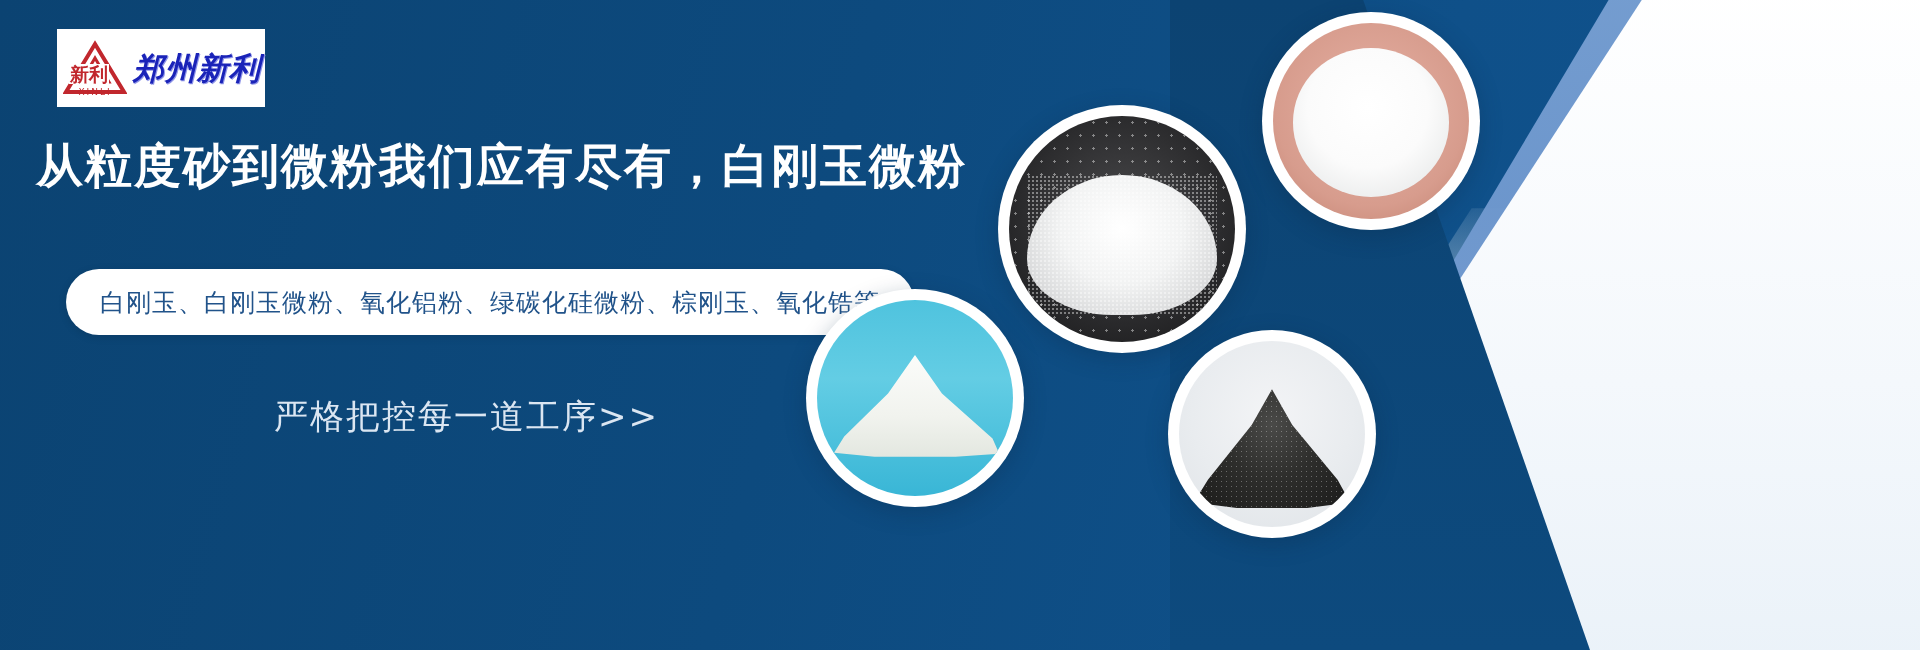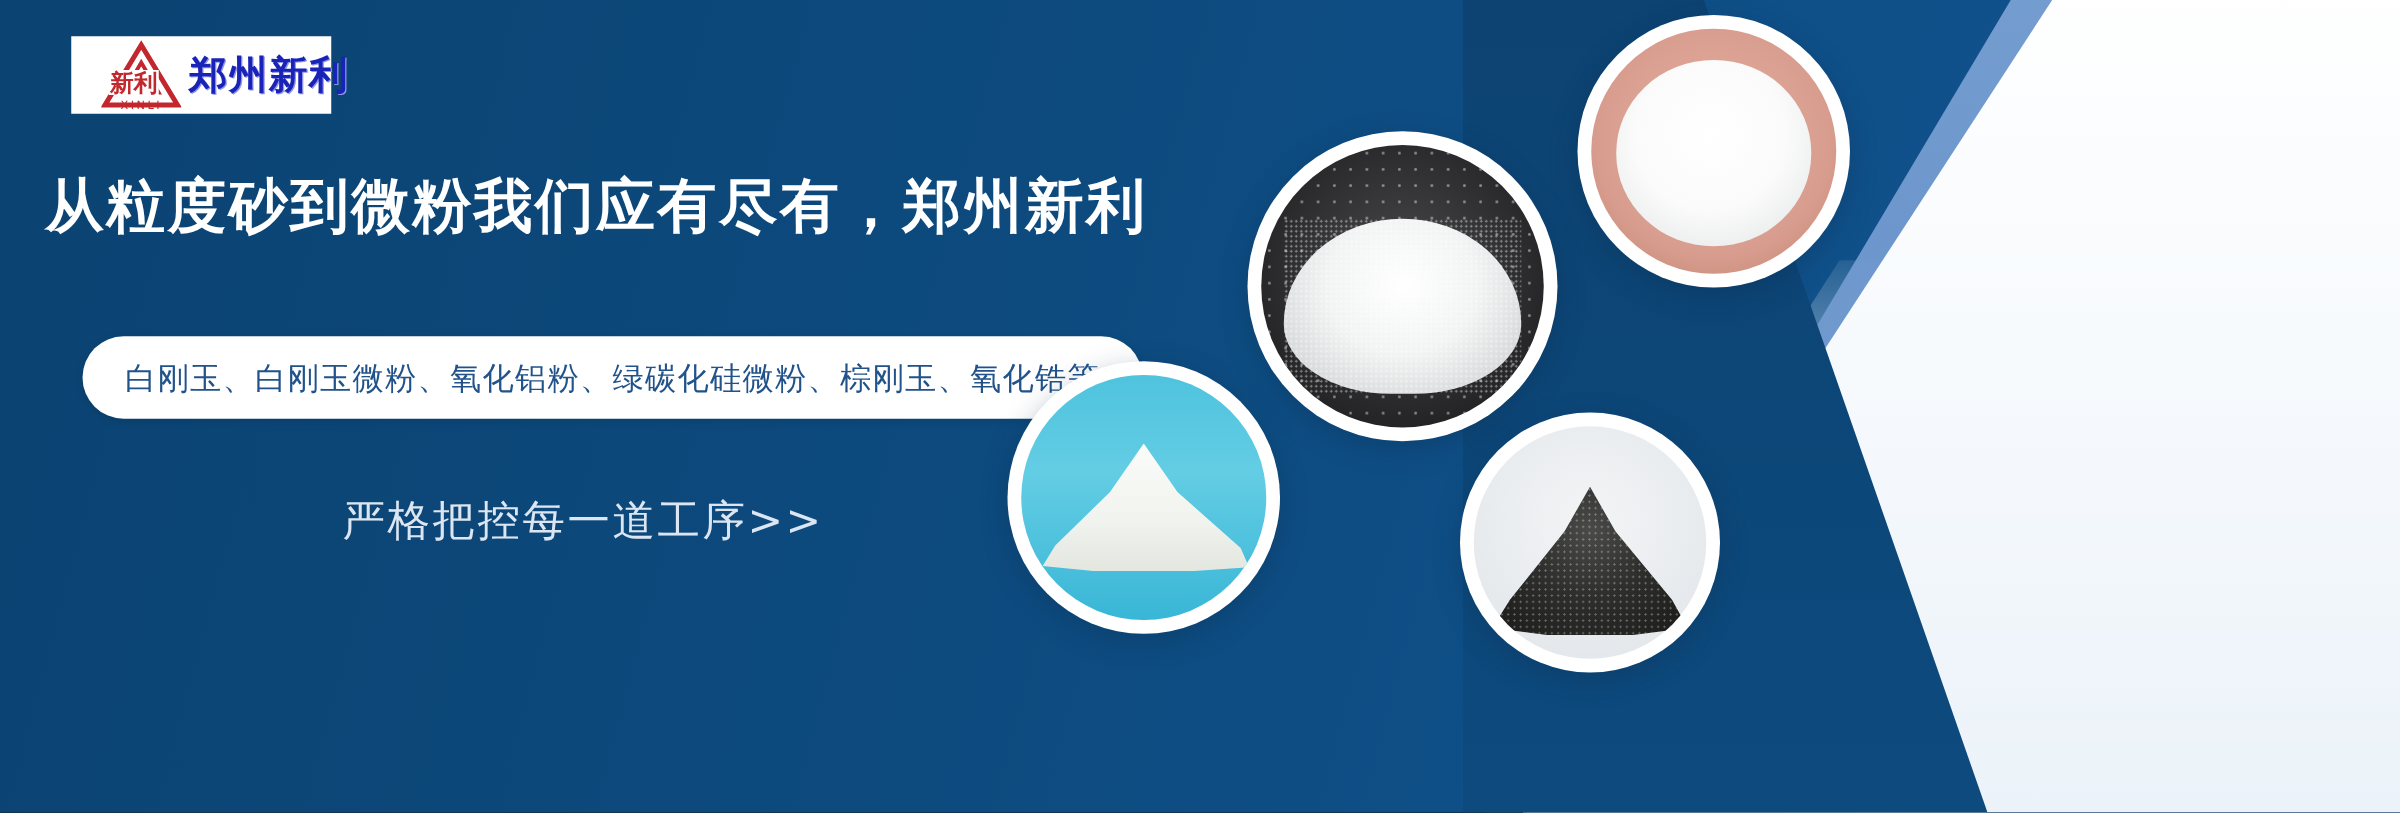--- a/index.html
+++ b/index.html
@@ -48,30 +48,31 @@
     clip-path:polygon(100% 0, 100% 100%, 6% 100%, 64% 0);
   }
   .sweep-dark{
     top:0;right:330px;width:420px;height:650px;
     background:linear-gradient(180deg,#0c4372 0%,#0d4a7e 100%);
     clip-path:polygon(0 0, 46% 0, 100% 100%, 0 100%);
   }
 
   
   .logo{
-    position:absolute;left:57px;top:29px;width:208px;height:62px;
-    background:#ffffff;display:flex;align-items:center;padding:3px 24px;
+    position:absolute;left:57px;top:29px;width:208px;height:78px;
+    background:#ffffff;display:flex;align-items:center;padding:3px 6px;
   }
   .logo-mark{position:relative;width:64px;height:56px;flex:0 0 64px;}
   .logo-mark svg{display:block;}
   .logo-word{
     margin-left:6px;font-size:31px;font-weight:bold;color:#1a23b8;
     letter-spacing:1px;line-height:1;white-space:nowrap;
     text-shadow:1px 1px 0 #8f95e8;
     font-family:"DejaVu Sans","Liberation Sans",sans-serif;
+    font-style:italic;
   }
 
   
   .headline{
     position:absolute;left:36px;top:139px;
     font-size:47px;font-weight:bold;color:#ffffff;letter-spacing:2px;
     line-height:1.15;white-space:nowrap;
     font-family:"DejaVu Sans","Liberation Sans",sans-serif;
   }
 
@@ -175,21 +176,21 @@
         <polygon points="32,4 61,52 3,52" fill="none" stroke="#c1272d" stroke-width="4"></polygon>
         <polygon points="32,18 46,42 18,42" fill="none" stroke="#c1272d" stroke-width="3"></polygon>
         <rect x="6" y="24" width="40" height="20" fill="#ffffff"></rect>
         <text x="26" y="41" font-size="19" font-weight="bold" fill="#c1272d" font-family="DejaVu Sans, sans-serif" text-anchor="middle">新利</text>
         <text x="32" y="55" font-size="9" fill="#c1272d" letter-spacing="2" font-family="DejaVu Sans, sans-serif" text-anchor="middle">XINLI</text>
       </svg>
     </div>
     <div class="logo-word">郑州新利</div>
   </div>
 
-  <div class="headline">从粒度砂到微粉我们应有尽有，郑州新利</div>
+  <div class="headline">从粒度砂到微粉我们应有尽有，白刚玉微粉</div>
 
   <div class="pill">
     <span>白刚玉、白刚玉微粉、氧化铝粉、绿碳化硅微粉、棕刚玉、氧化锆等</span>
   </div>
 
   <div class="subtitle">严格把控每一道工序&gt;&gt;</div>
 
   <div class="circle c-white-sand">
     <div class="inner">
       <div class="speckle"></div>

